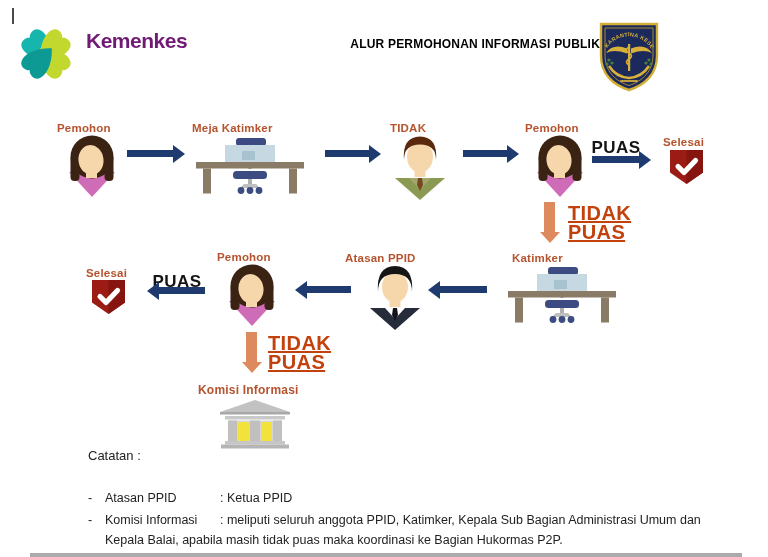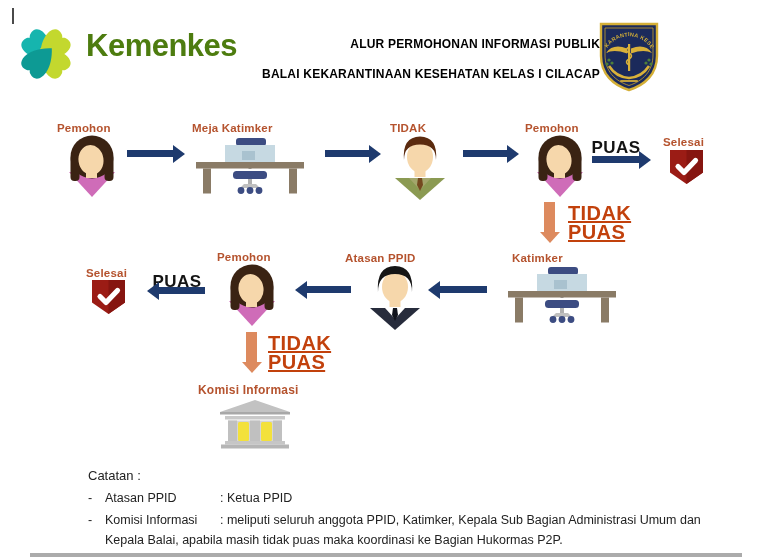--- a/index.html
+++ b/index.html
@@ -4,21 +4,21 @@
 <style>
   html,body { margin:0; padding:0; background:#ffffff; }
   .page {
     position:relative; width:768px; height:557px; background:#ffffff;
     font-family:"Liberation Sans", sans-serif; overflow:hidden; color:#1a1a1a;
   }
   
   .cursor-line { position:absolute; left:12px; top:8px; width:2px; height:16px; background:#4a4a4a; }
   .logo-wrap { position:absolute; left:10px; top:18px; display:flex; align-items:flex-start; }
   .brand-text { margin-left:4px; margin-top:12px; line-height:1; }
-  .brand-name { font-size:31px; font-weight:bold; color:#4d7c0f; letter-spacing:-0.5px; }
+  .brand-name { font-size:21px; font-weight:bold; color:#701a75; letter-spacing:-0.5px; }
   .brand-unit { font-size:18px; font-weight:bold; color:#e0912f; margin-top:2px; letter-spacing:-0.2px; }
   .title-block { position:absolute; left:170px; top:37px; width:430px; text-align:center; }
   .title-line { font-size:12px; font-weight:bold; color:#000; letter-spacing:0.2px;text-align:right; }
   .title-line.second { margin-top:16px; }
   .emblem { position:absolute; left:593px; top:16px; }
 
   
   .nlabel { position:absolute; font-size:11.5px; font-weight:bold; color:#b5532e; text-align:left; letter-spacing:0.2px; }
   .icon { position:absolute; }
 
@@ -31,21 +31,21 @@
 
   
   .varrow { position:absolute; width:11px; background:#dd8a5e; }
   .varrow::after { content:""; position:absolute; bottom:-11px; left:50%; transform:translateX(-50%);
     width:0; height:0; border-top:11px solid #dd8a5e; border-left:10px solid transparent; border-right:10px solid transparent; }
 
   .btext { position:absolute; font-size:20px; font-weight:bold; color:#c2410c; line-height:19px; letter-spacing:0.4px;text-decoration:underline; }
   .puas-text { position:absolute; font-size:17px; font-weight:bold; color:#141414; text-align:center; letter-spacing:0.4px; }
 
   
-  .catatan { position:absolute; left:88px; top:468px; font-size:13px; color:#222; }
+  .catatan { position:absolute; left:88px; top:448px; font-size:13px; color:#222; }
   .notes { position:absolute; left:105px; top:488px; width:634px; font-size:12.5px; line-height:20.5px; color:#222; }
   .note-item { position:relative; margin-bottom:1px; }
   .note-dash { position:absolute; left:-17px; top:0; }
   .note-term { display:inline-block; width:115px; vertical-align:top; }
 
   .bottom-strip { position:absolute; left:30px; bottom:0; width:712px; height:4px; background:#8f8f8f; opacity:0.75; }
 </style>
 </head>
 <body>
 
@@ -63,21 +63,20 @@
       <use href="#petal" fill="#c3d82e" transform="translate(36,36) rotate(135) translate(0,-15) scale(1.45)"></use>
       <use href="#petal" fill="#0d9a94" transform="translate(36,36) rotate(-135) translate(0,-15) scale(1.45)"></use>
     </svg>
     <div class="brand-text">
       <div class="brand-name">Kemenkes</div>
     </div>
   </div>
 
   <div class="title-block">
     <div class="title-line">ALUR PERMOHONAN INFORMASI PUBLIK</div>
-    <div class="title-line second">BALAI KEKARANTINAAN KESEHATAN KELAS I CILACAP</div>
   </div>
 
   <div class="emblem">
     <svg width="72" height="78" viewBox="0 0 72 78">
       <path d="M8,8 H64 V40 C64,58 52,69 36,74 C20,69 8,58 8,40 Z" fill="#1b2a5b" stroke="#d4af37" stroke-width="2.4"></path>
       <path d="M12,12 H60 V39 C60,55 50,65 36,69.5 C22,65 12,55 12,39 Z" fill="none" stroke="#c9a22b" stroke-width="0.8"></path>
       <defs>
           <path id="arcT" d="M14,33 A24,21 0 0 1 58,33" fill="none"></path>
         </defs>
       <text font-size="5.4" font-weight="bold" fill="#d4af37" letter-spacing="0.3">

